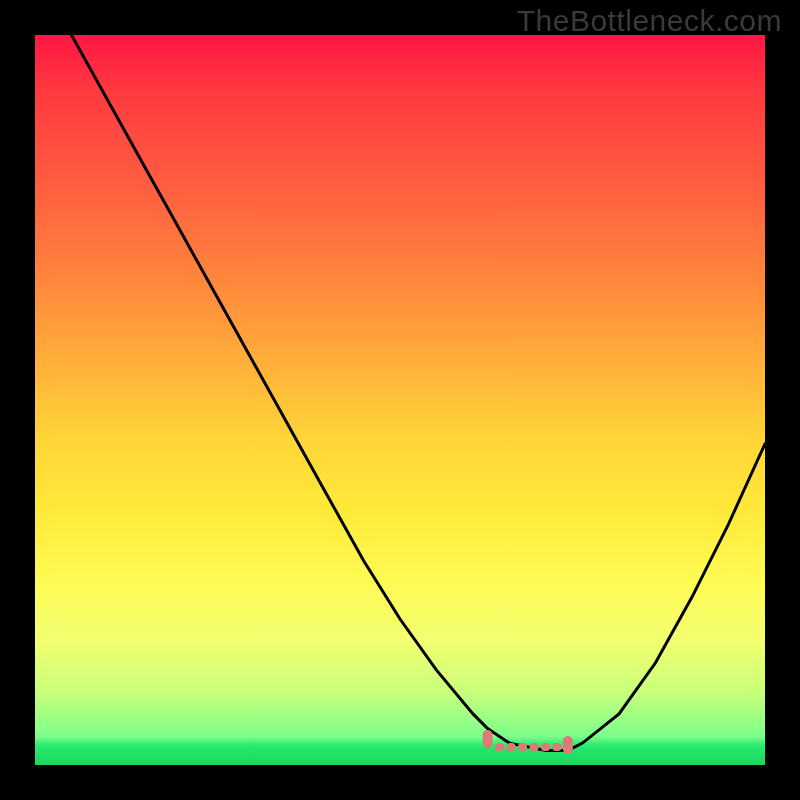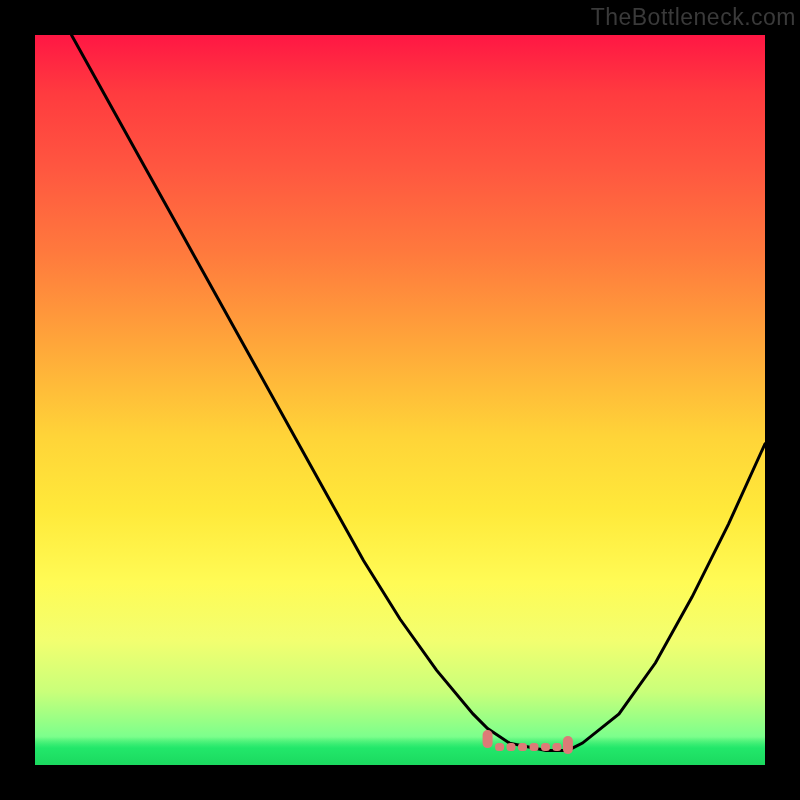--- a/index.html
+++ b/index.html
@@ -13,23 +13,23 @@
   }
   .frame {
     position: relative;
     width: 800px;
     height: 800px;
     background: #000;
   }
   .watermark {
     position: absolute;
     top: 4px;
-    right: 4px;
+    right: 18px;
     color: #3a3a3a;
-    font-size: 23px;
+    font-size: 30px;
     font-weight: 500;
     letter-spacing: 0.5px;
     z-index: 30;
     user-select: none;
   }
   .plot-area {
     position: absolute;
     left: 35px;
     top: 35px;
     width: 730px;

